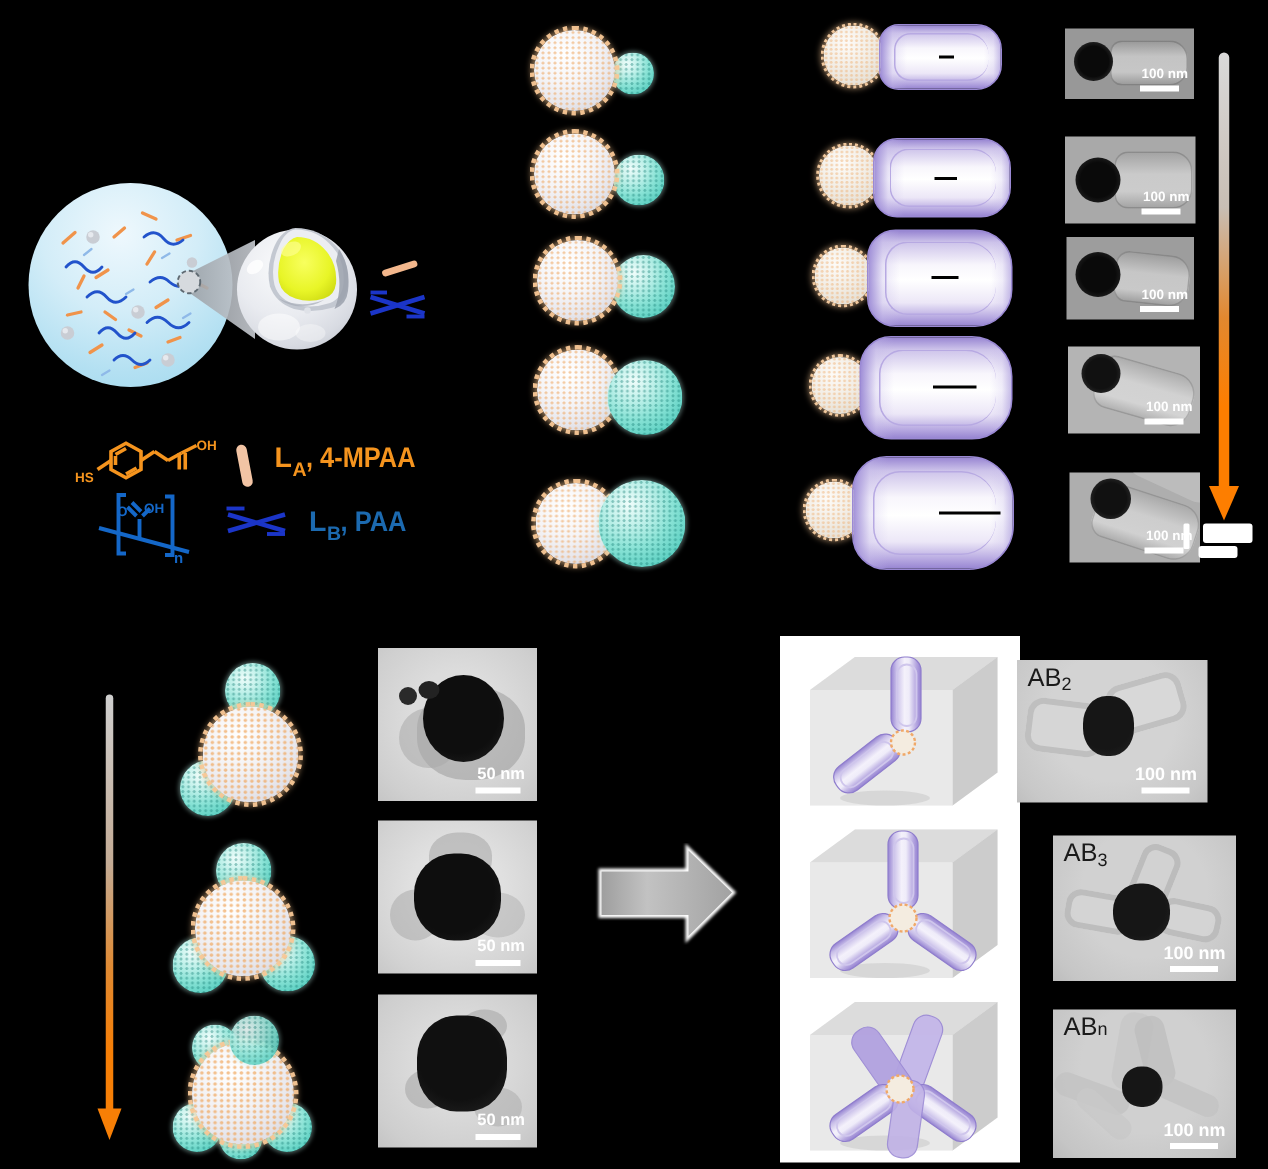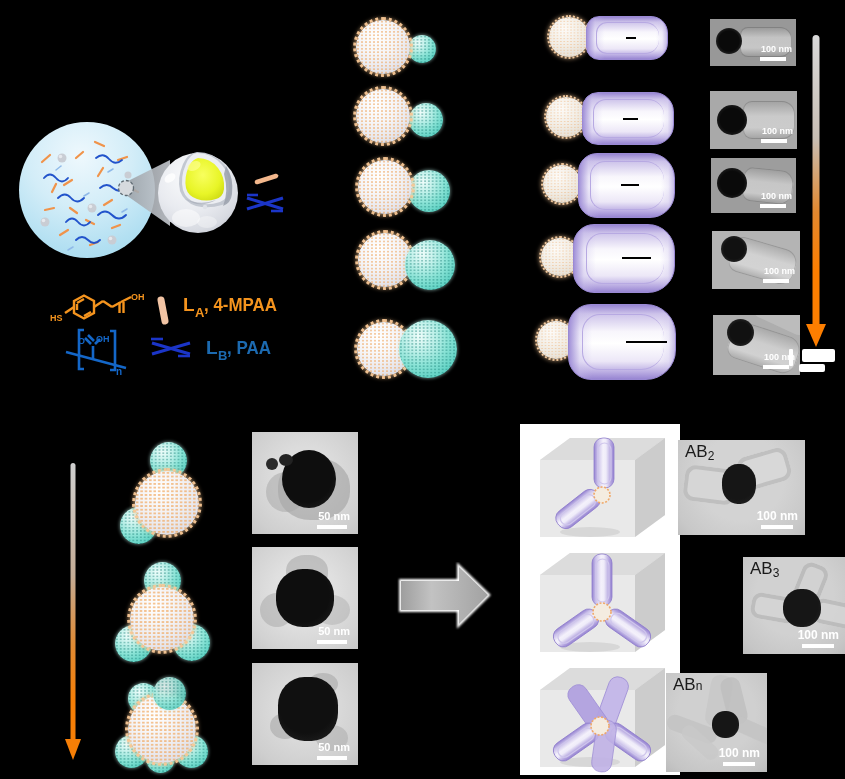--- a/index.html
+++ b/index.html
@@ -416,30 +416,30 @@
 </svg>
 
 <div class="tem" style="left:678px;top:440px;width:127px;height:95px;background:radial-gradient(circle at 50% 40%,#d3d3d3 50%,#c8c8c8 85%,#bfbfbf)">
  <div class="rod" style="left:6px;top:27px;width:52px;height:36px;border-radius:11px;background:rgba(214,214,214,.95);box-shadow:inset 0 0 0 4px rgba(168,168,168,.5);transform:rotate(7deg)"></div>
  <div class="rod" style="left:60px;top:12px;width:52px;height:34px;border-radius:11px;background:rgba(216,216,216,.95);box-shadow:inset 0 0 0 4px rgba(168,168,168,.5);transform:rotate(-16deg)"></div>
  <div class="circ" style="left:44px;top:24px;width:34px;height:40px;background:radial-gradient(circle at 45% 45%,#161616 60%,#202020 85%,#2e2e2e);border-radius:46%"></div>
  <div class="abs" style="left:7px;top:2px;color:#1a1a1a;font-size:17px">AB<span style="font-size:12px;vertical-align:-3px">2</span></div>
  <div class="sc" style="right:7px;bottom:12px;font-size:12px">100 nm</div>
  <div class="bar" style="right:12px;bottom:6px;width:32px;height:4px"></div>
 </div>
-<div class="tem" style="left:743px;top:557px;width:103px;height:97px;background:radial-gradient(circle at 50% 40%,#d1d1d1 50%,#c6c6c6 85%,#bdbdbd)">
+<div class="tem" style="left:702px;top:557px;width:122px;height:97px;background:radial-gradient(circle at 50% 40%,#d1d1d1 50%,#c6c6c6 85%,#bdbdbd)">
  <div class="rod" style="left:53px;top:6px;width:27px;height:48px;border-radius:10px;background:rgba(210,210,210,.9);box-shadow:inset 0 0 0 4px rgba(165,165,165,.5);transform:rotate(22deg)"></div>
  <div class="rod" style="left:8px;top:38px;width:46px;height:26px;border-radius:10px;background:rgba(212,212,212,.9);box-shadow:inset 0 0 0 4px rgba(165,165,165,.5);transform:rotate(10deg)"></div>
  <div class="rod" style="left:70px;top:44px;width:42px;height:25px;border-radius:10px;background:rgba(212,212,212,.9);box-shadow:inset 0 0 0 4px rgba(165,165,165,.5);transform:rotate(12deg)"></div>
  <div class="circ" style="left:40px;top:32px;width:38px;height:38px;background:radial-gradient(circle at 45% 45%,#161616 60%,#202020 85%,#2e2e2e);border-radius:47%"></div>
  <div class="abs" style="left:7px;top:2px;color:#1a1a1a;font-size:17px">AB<span style="font-size:12px;vertical-align:-3px">3</span></div>
  <div class="sc" style="right:7px;bottom:12px;font-size:12px">100 nm</div>
  <div class="bar" style="right:12px;bottom:6px;width:32px;height:4px"></div>
 </div>
-<div class="tem" style="left:666px;top:673px;width:101px;height:99px;background:radial-gradient(circle at 50% 40%,#d0d0d0 50%,#c5c5c5 85%,#bbbbbb)">
+<div class="tem" style="left:702px;top:673px;width:122px;height:99px;background:radial-gradient(circle at 50% 40%,#d0d0d0 50%,#c5c5c5 85%,#bbbbbb)">
  <div class="rod" style="left:42px;top:2px;width:22px;height:52px;border-radius:9px;background:rgba(200,200,200,.85);transform:rotate(10deg)"></div>
  <div class="rod" style="left:58px;top:4px;width:20px;height:48px;border-radius:9px;background:rgba(190,190,190,.8);transform:rotate(-14deg)"></div>
  <div class="rod" style="left:0px;top:48px;width:52px;height:16px;border-radius:8px;background:rgba(195,195,195,.85);transform:rotate(20deg)"></div>
  <div class="rod" style="left:12px;top:62px;width:44px;height:15px;border-radius:8px;background:rgba(200,200,200,.8);transform:rotate(42deg)"></div>
  <div class="rod" style="left:64px;top:50px;width:48px;height:15px;border-radius:8px;background:rgba(195,195,195,.85);transform:rotate(24deg)"></div>
  <div class="circ" style="left:46px;top:38px;width:27px;height:27px;background:radial-gradient(circle at 45% 45%,#161616 60%,#202020 85%,#2e2e2e);border-radius:47%"></div>
  <div class="abs" style="left:7px;top:2px;color:#1a1a1a;font-size:17px">AB<span style="font-size:12px;vertical-align:0px">n</span></div>
  <div class="sc" style="right:7px;bottom:12px;font-size:12px">100 nm</div>
  <div class="bar" style="right:12px;bottom:6px;width:32px;height:4px"></div>
 </div>

